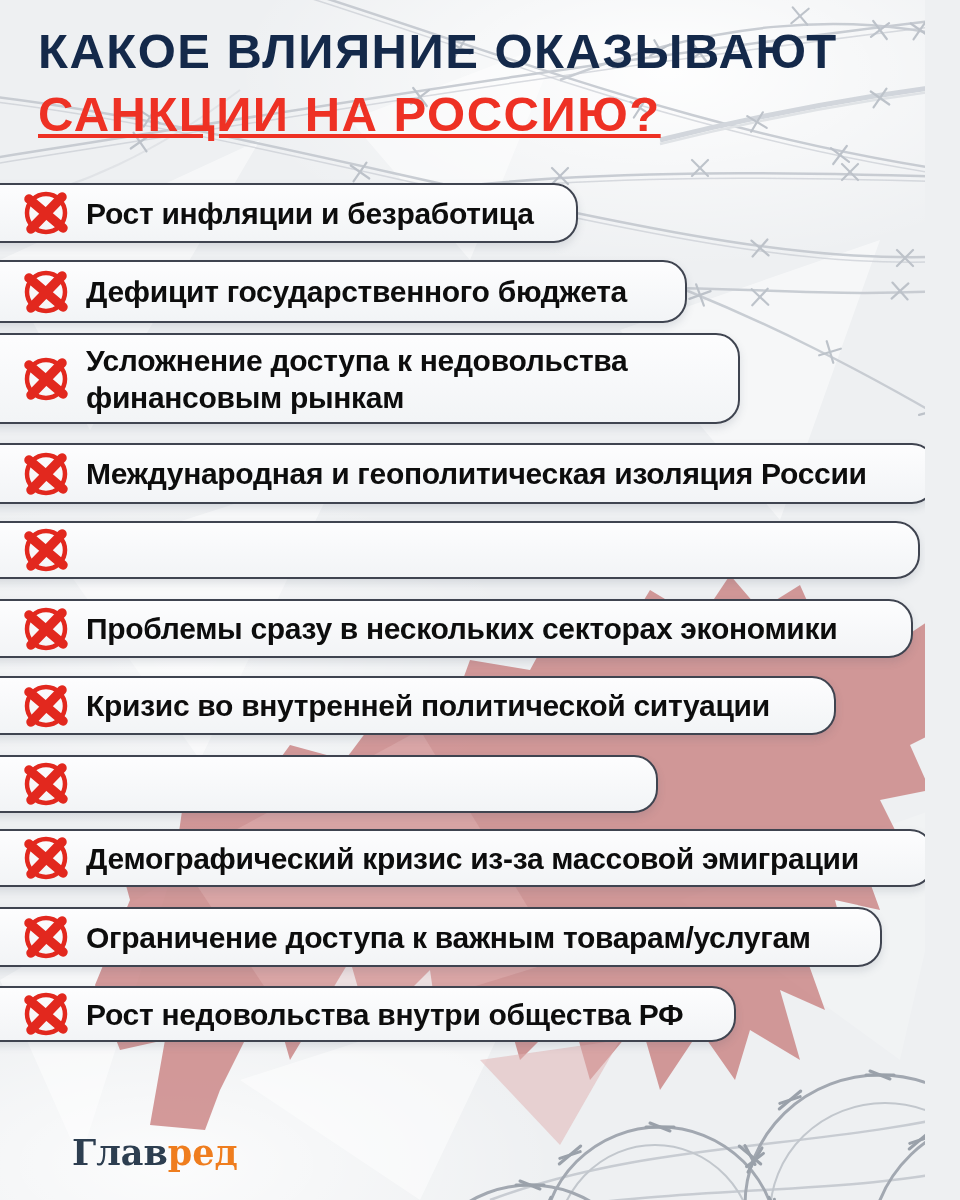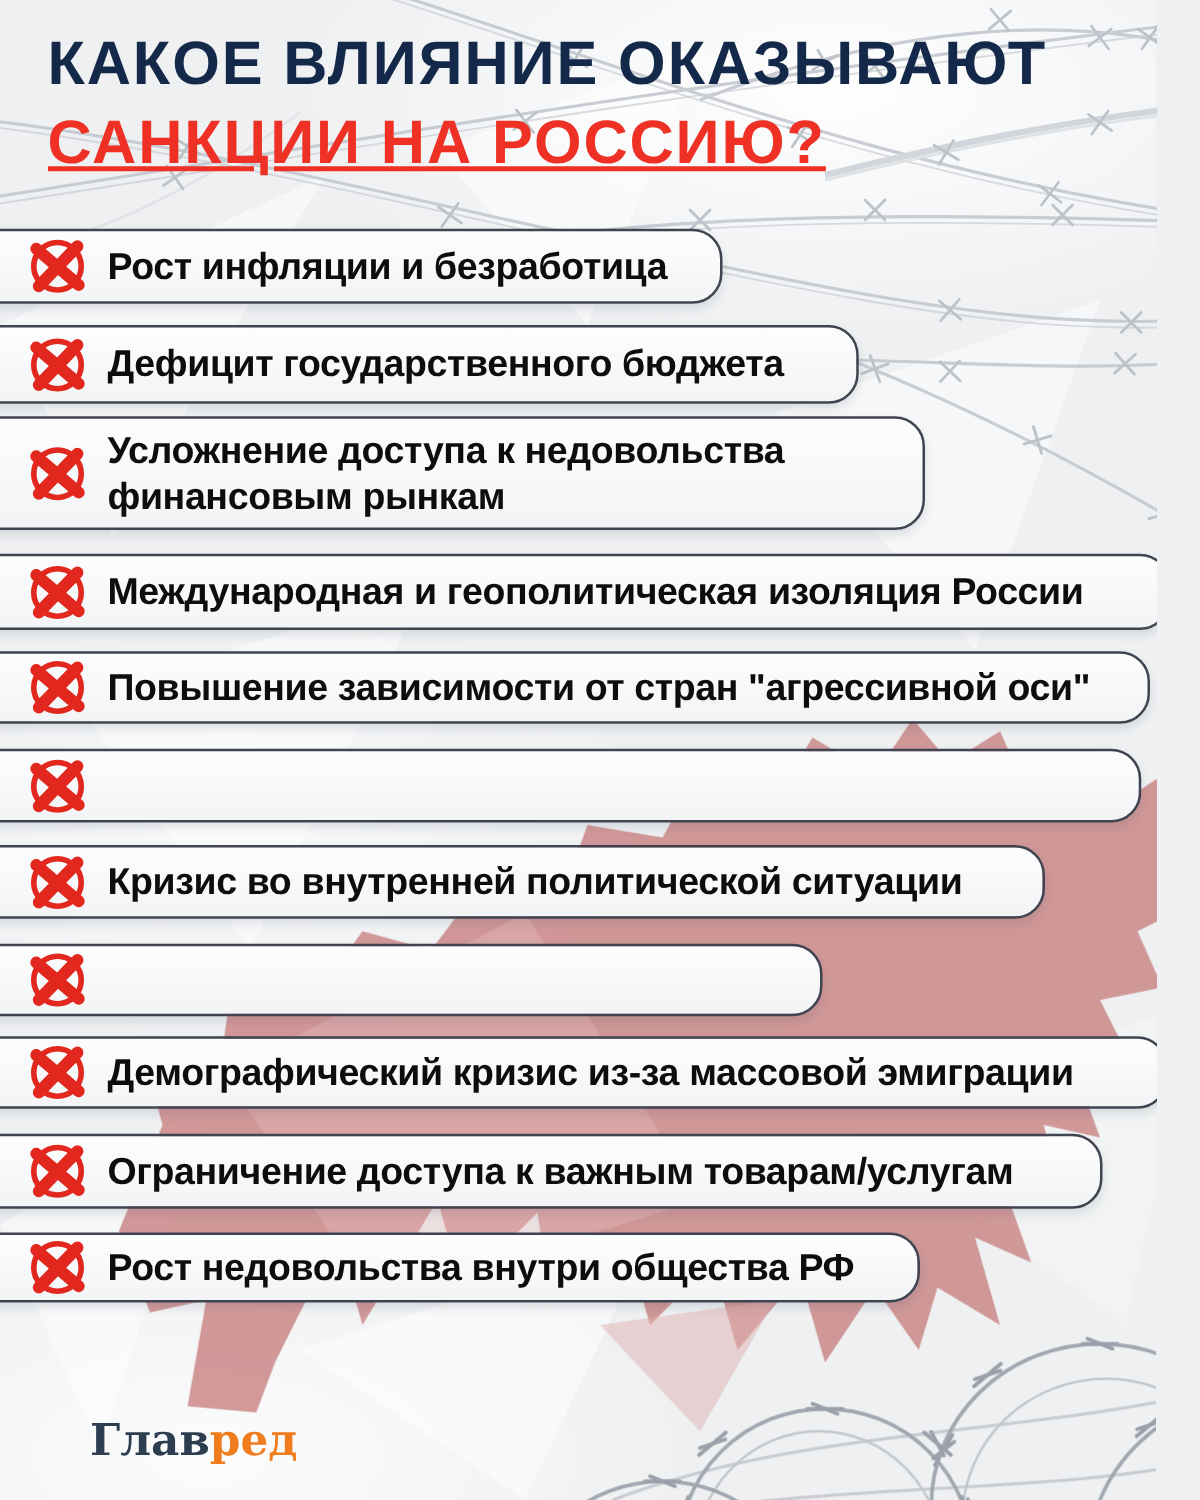--- a/index.html
+++ b/index.html
@@ -229,28 +229,28 @@
         </svg>
       </span>
     <span class="txt">Международная и геополитическая изоляция России</span>
   </div>
   <div class="box i5">
     <span class="icon">
         <svg viewBox="0 0 48 48">
           <use href="#ban"></use>
         </svg>
       </span>
-    <span class="txt">Повышение зависимости от стран "агрессивной оси"</span>
   </div>
   <div class="box i6">
     <span class="icon">
         <svg viewBox="0 0 48 48">
           <use href="#ban"></use>
         </svg>
       </span>
+    <span class="txt">Проблемы сразу в нескольких секторах экономики</span>
   </div>
   <div class="box i7">
     <span class="icon">
         <svg viewBox="0 0 48 48">
           <use href="#ban"></use>
         </svg>
       </span>
     <span class="txt">Кризис во внутренней политической ситуации</span>
   </div>
   <div class="box i8">

